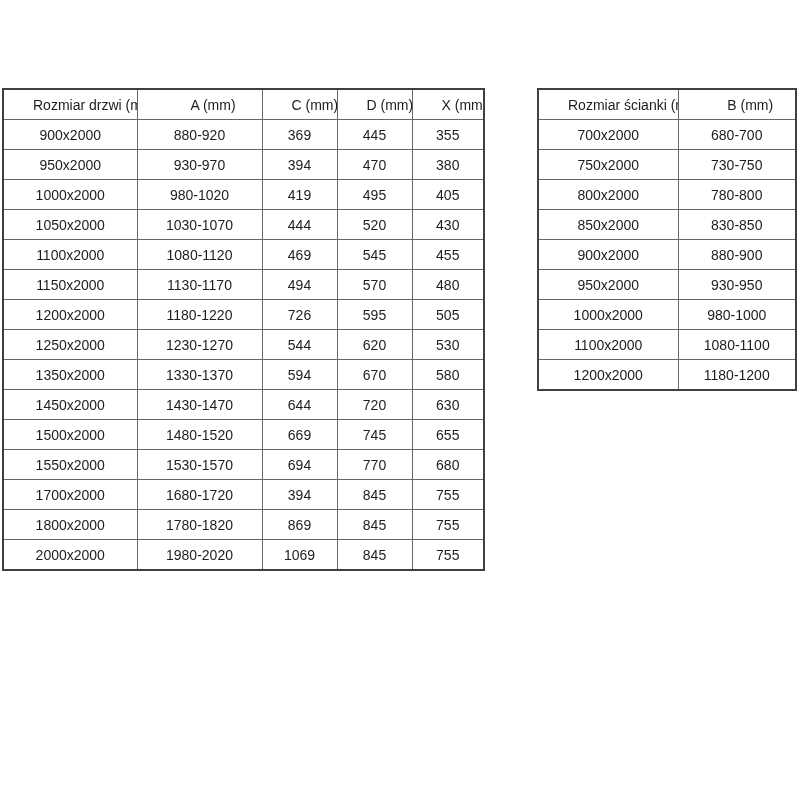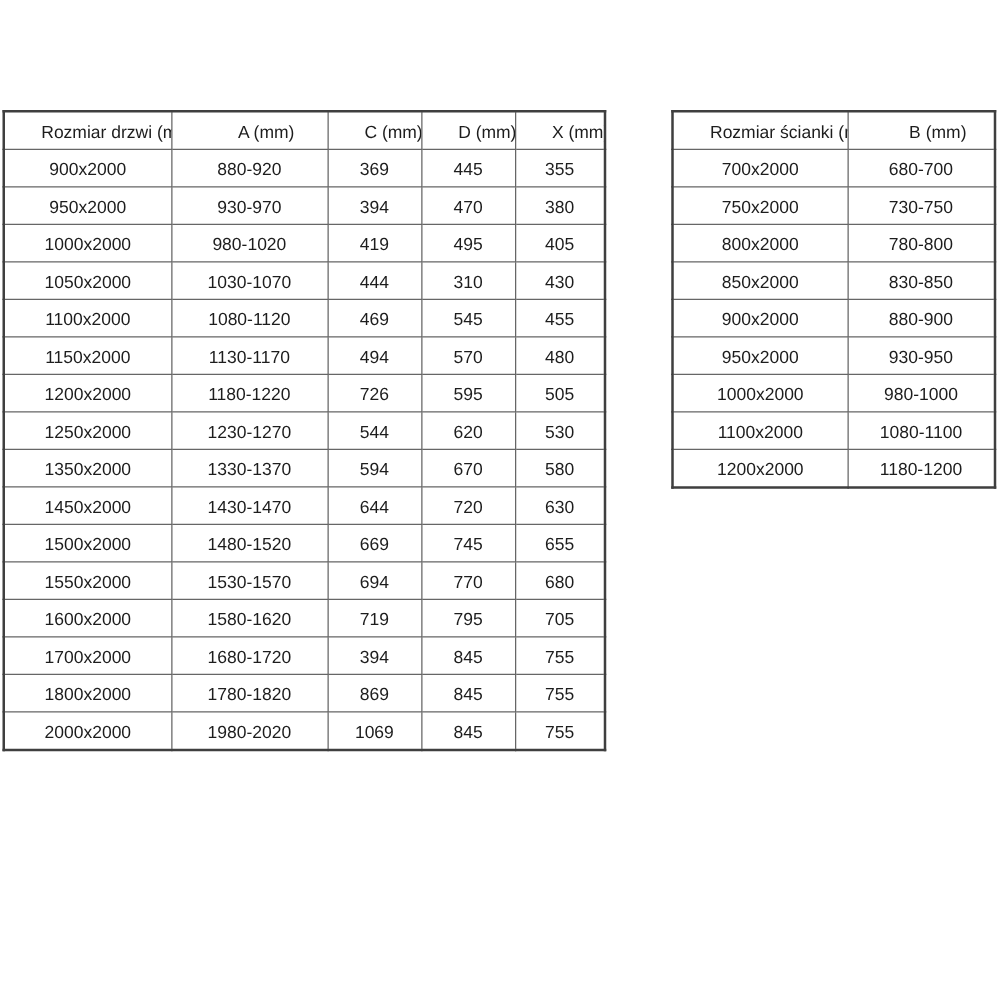--- a/index.html
+++ b/index.html
@@ -95,21 +95,21 @@
           <td>1000x2000</td>
           <td>980-1020</td>
           <td>419</td>
           <td>495</td>
           <td>405</td>
         </tr>
         <tr>
           <td>1050x2000</td>
           <td>1030-1070</td>
           <td>444</td>
-          <td>310</td>
+          <td>520</td>
           <td>430</td>
         </tr>
         <tr>
           <td>1100x2000</td>
           <td>1080-1120</td>
           <td>469</td>
           <td>545</td>
           <td>455</td>
         </tr>
         <tr>
@@ -153,27 +153,20 @@
           <td>669</td>
           <td>745</td>
           <td>655</td>
         </tr>
         <tr>
           <td>1550x2000</td>
           <td>1530-1570</td>
           <td>694</td>
           <td>770</td>
           <td>680</td>
-        </tr>
-        <tr>
-          <td>1600x2000</td>
-          <td>1580-1620</td>
-          <td>719</td>
-          <td>795</td>
-          <td>705</td>
         </tr>
         <tr>
           <td>1700x2000</td>
           <td>1680-1720</td>
           <td>394</td>
           <td>845</td>
           <td>755</td>
         </tr>
         <tr>
           <td>1800x2000</td>

